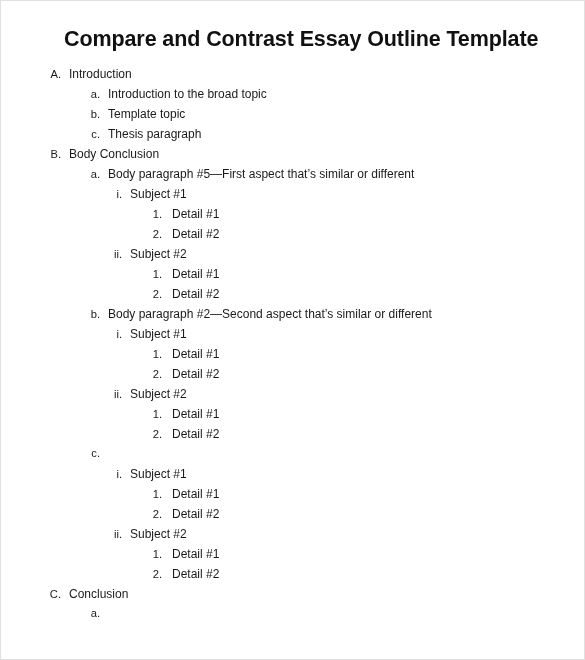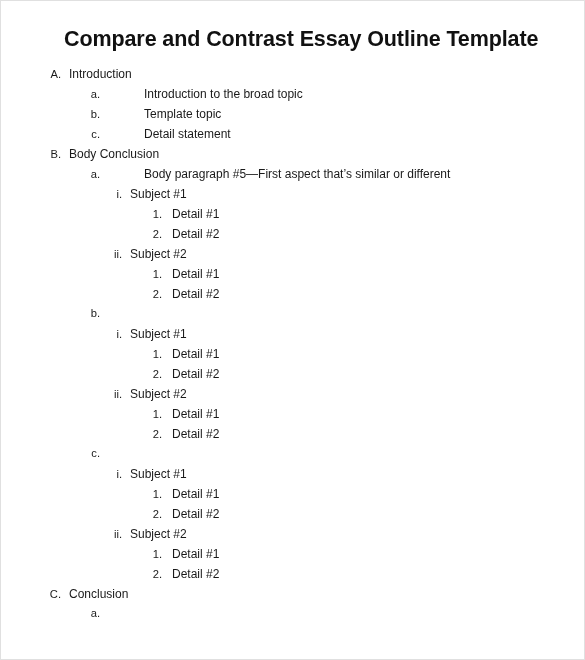--- a/index.html
+++ b/index.html
@@ -56,21 +56,21 @@
   }
 
   
   .lvl1 { padding-left: 43px; }
   .lvl1 .marker { width: 17px; }
   .lvl1 .label  { padding-left: 8px; }
 
   
   .lvl2 { padding-left: 83px; }
   .lvl2 .marker { width: 16px; }
-  .lvl2 .label  { padding-left: 8px; margin-left: 36px; }
+  .lvl2 .label  { padding-left: 8px; }
 
   
   .lvl3 { padding-left: 100px; }
   .lvl3 .marker { width: 21px; }
   .lvl3 .label  { padding-left: 8px; }
 
   
   .lvl4 { padding-left: 140px; }
   .lvl4 .marker { width: 21px; }
   .lvl4 .label  { padding-left: 10px; }
@@ -90,21 +90,21 @@
       <div class="row lvl2">
         <span class="marker">a.</span>
         <span class="label">Introduction to the broad topic</span>
       </div>
       <div class="row lvl2">
         <span class="marker">b.</span>
         <span class="label">Template topic</span>
       </div>
       <div class="row lvl2">
         <span class="marker">c.</span>
-        <span class="label">Detail statement</span>
+        <span class="label">Thesis paragraph</span>
       </div>
       <div class="row lvl1">
         <span class="marker">B.</span>
         <span class="label">Body Conclusion</span>
       </div>
       <div class="row lvl2">
         <span class="marker">a.</span>
         <span class="label">Body paragraph #5—First aspect that’s similar or different</span>
       </div>
       <div class="row lvl3">
@@ -126,20 +126,21 @@
       <div class="row lvl4">
         <span class="marker">1.</span>
         <span class="label">Detail #1</span>
       </div>
       <div class="row lvl4">
         <span class="marker">2.</span>
         <span class="label">Detail #2</span>
       </div>
       <div class="row lvl2">
         <span class="marker">b.</span>
+        <span class="label">Body paragraph #2—Second aspect that’s similar or different</span>
       </div>
       <div class="row lvl3">
         <span class="marker">i.</span>
         <span class="label">Subject #1</span>
       </div>
       <div class="row lvl4">
         <span class="marker">1.</span>
         <span class="label">Detail #1</span>
       </div>
       <div class="row lvl4">

